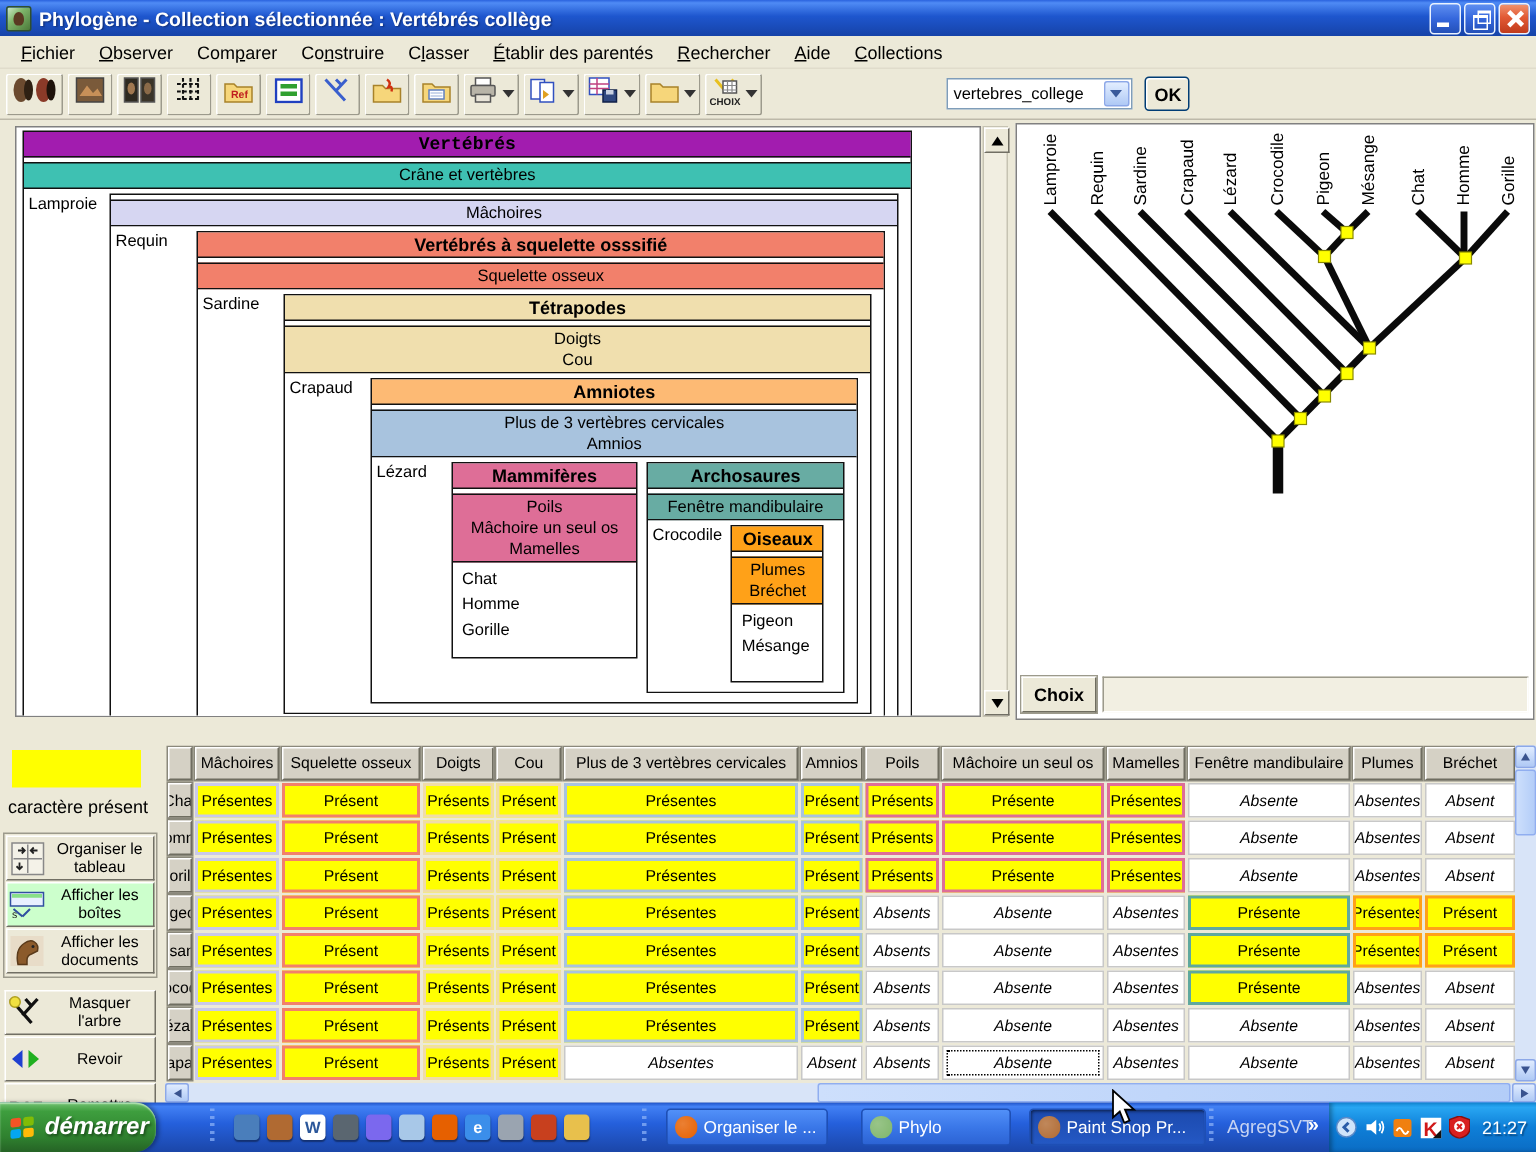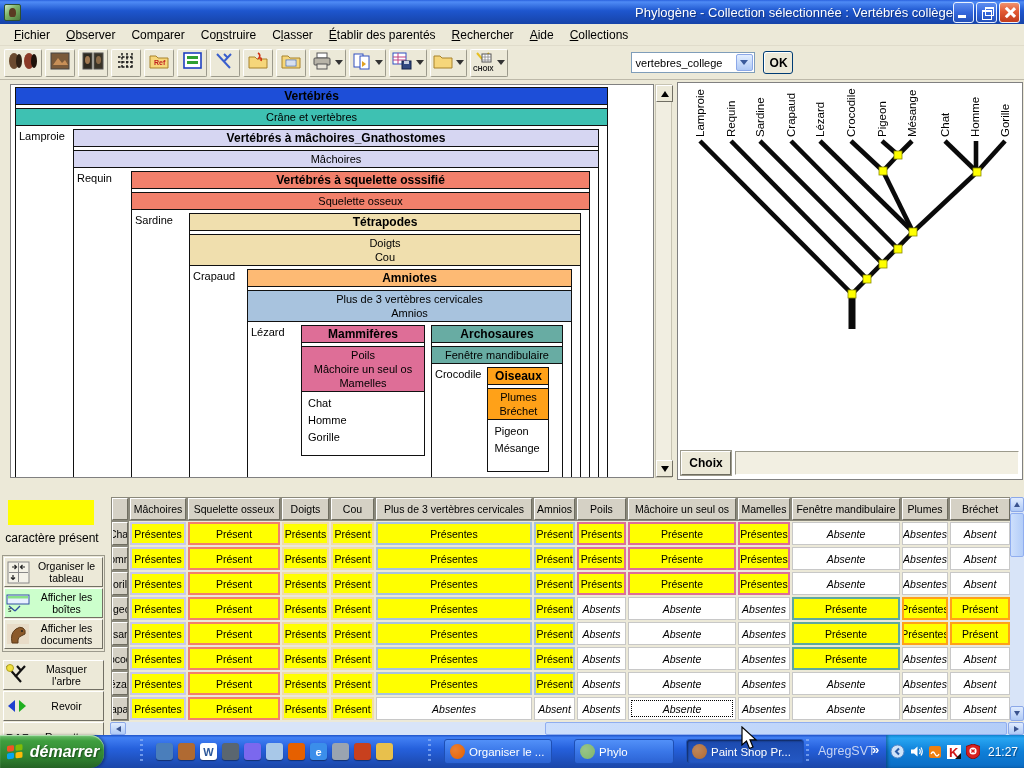--- a/index.html
+++ b/index.html
@@ -2,22 +2,22 @@
 <html><head>
 <meta charset="utf-8">
 <style>
   html,body{margin:0;padding:0;background:#555;}
   #screen{position:relative;width:1024px;height:768px;overflow:hidden;
     background:#ECE9D8;font-family:"Liberation Sans",sans-serif;color:#000;}
   
   .titlebar{position:absolute;left:0;top:0;width:1024px;height:24px;
     background:linear-gradient(180deg,#2A62DE 0%,#4F8BF5 8%,#1E56CE 45%,#1643A8 100%);
     display:flex;align-items:center;padding:0 4px;box-sizing:border-box;}
-  .titlebar .title{color:#fff;font-weight:normal;font-size:13px;text-shadow:1px 1px 1px #12327E;
-    margin-left:5px;flex:1;white-space:nowrap;overflow:hidden;text-align:right;}
+  .titlebar .title{color:#fff;font-weight:bold;font-size:13px;text-shadow:1px 1px 1px #12327E;
+    margin-left:5px;flex:1;white-space:nowrap;overflow:hidden;}
   .appicon{width:17px;height:17px;flex:none;border-radius:2px;
     background:linear-gradient(135deg,#CFE8C9 0%,#7FB66B 40%,#4C7A3A 100%);
     position:relative;border:1px solid #2F4F2F;box-sizing:border-box;}
   .appicon:before{content:"";position:absolute;left:4px;top:3px;width:7px;height:9px;
     background:#5A3A22;border-radius:50% 50% 40% 40%;}
   .winbtns{display:flex;gap:2px;flex:none;}
   .winbtn{width:21px;height:21px;border-radius:3px;border:1px solid #EAF2FF;box-sizing:border-box;
     background:linear-gradient(180deg,#5E8EF0 0%,#3567DC 50%,#2450B8 100%);position:relative;}
   .winbtn.close{background:linear-gradient(180deg,#F0926E 0%,#E25A34 45%,#C13B1C 100%);}
   .glyph-min:before{content:"";position:absolute;left:4px;bottom:4px;width:8px;height:3px;background:#fff;}
@@ -274,29 +274,28 @@
         <span class="cbtn">
           <i></i>
         </span>
       </div>
       <button class="okbtn">OK</button>
     </div>
 
   <div class="boxpanel" id="boxpanel">
       <div style="margin: 2px 0px 0px 4px; width: 566px; display: flex;">
         <div class="cladebox" style="flex: 1 1 0%;">
-          <div class="clade-header" style="background: #1d4ed8;">Vertébrés</div>
+          <div class="clade-header" style="background: #a21caf; font-family: Liberation Mono, monospace;">Vertébrés</div>
           <div class="clade-traits" style="background: rgb(62, 193, 178);">
             <div>Crâne et vertèbres</div>
           </div>
           <div class="clade-content">
             <div class="sister-label">Lamproie</div>
             <div class="clade-kids">
               <div class="cladebox" style="flex: 1 1 0%;">
-                <div class="clade-header" style="background: rgb(214, 214, 242);">Vertébrés à mâchoires_Gnathostomes</div>
                 <div class="clade-traits" style="background: rgb(214, 214, 242);">
                   <div>Mâchoires</div>
                 </div>
                 <div class="clade-content">
                   <div class="sister-label">Requin</div>
                   <div class="clade-kids">
                     <div class="cladebox" style="flex: 1 1 0%;">
                       <div class="clade-header" style="background: rgb(242, 128, 107);">Vertébrés à squelette osssifié</div>
                       <div class="clade-traits" style="background: rgb(242, 128, 107);">
                         <div>Squelette osseux</div>

